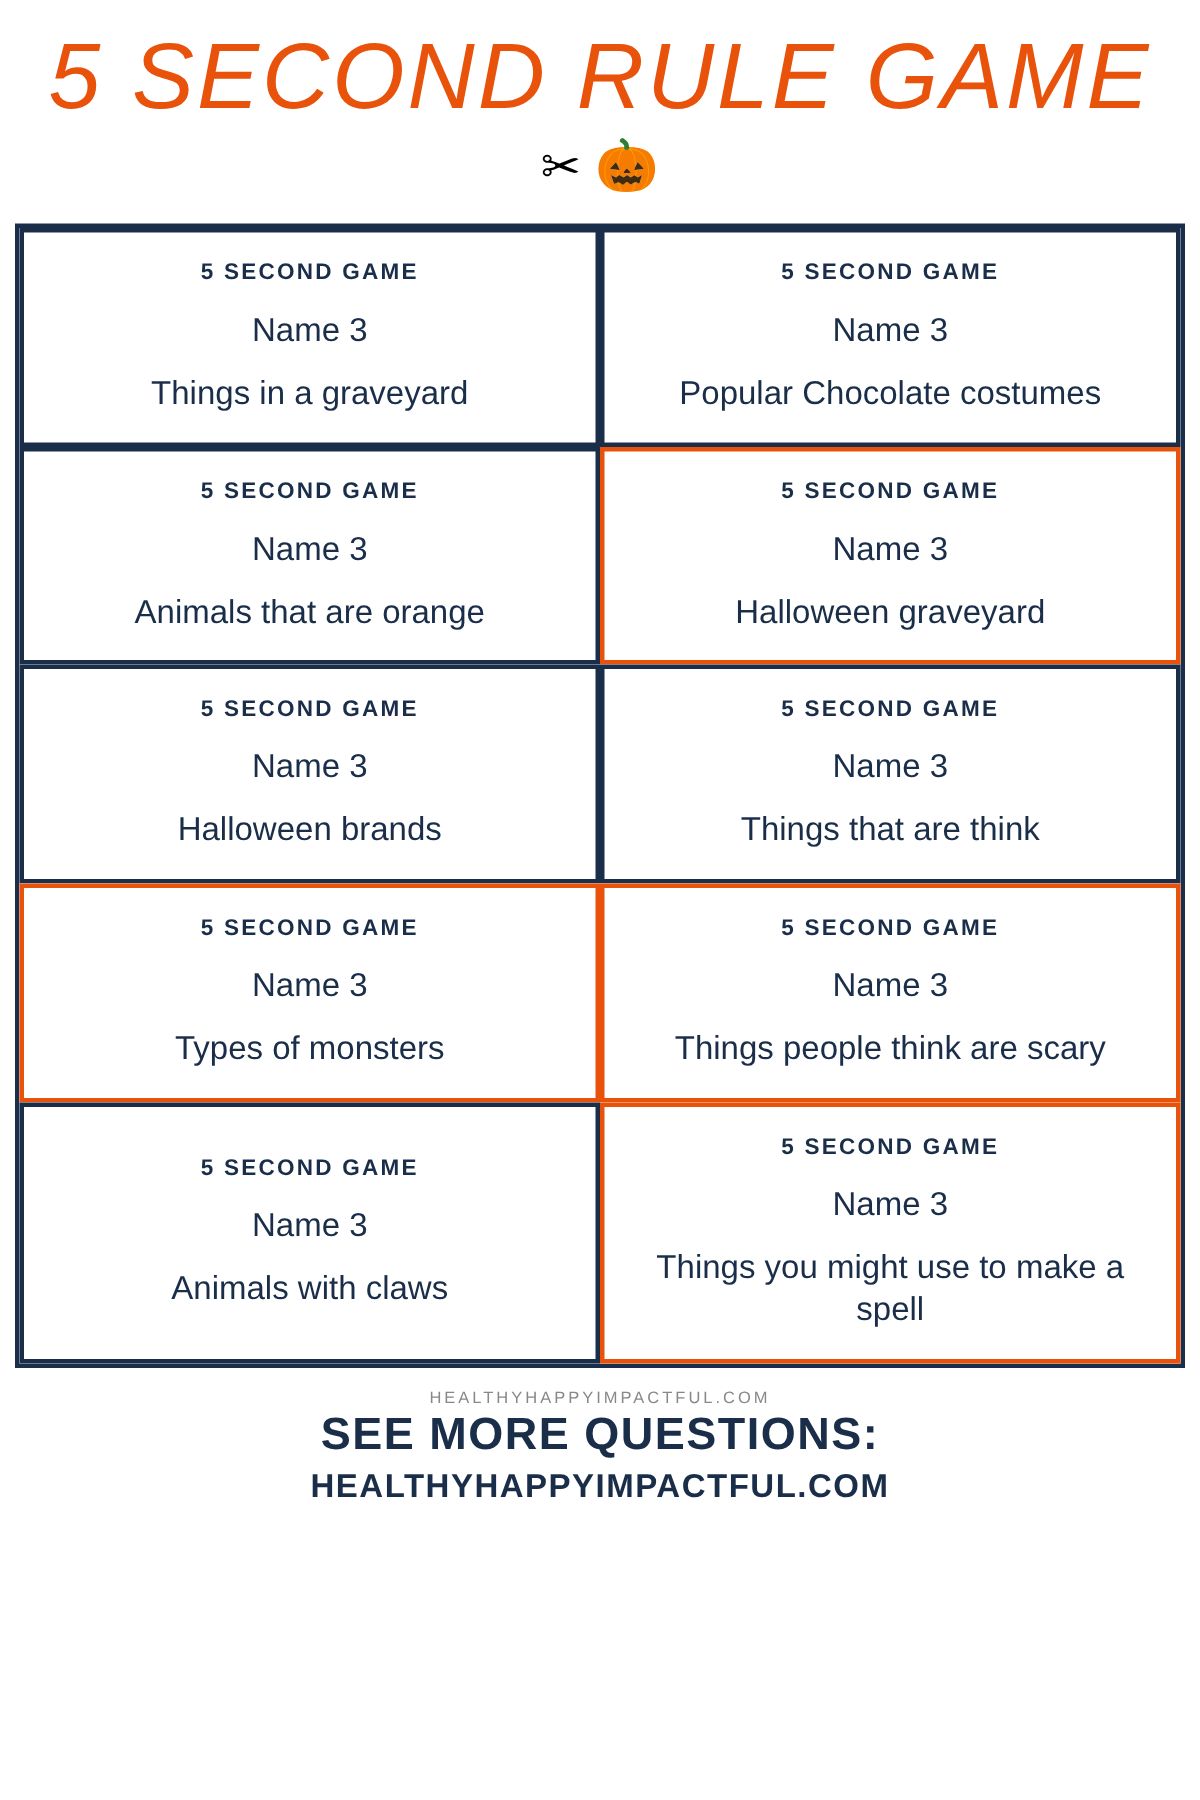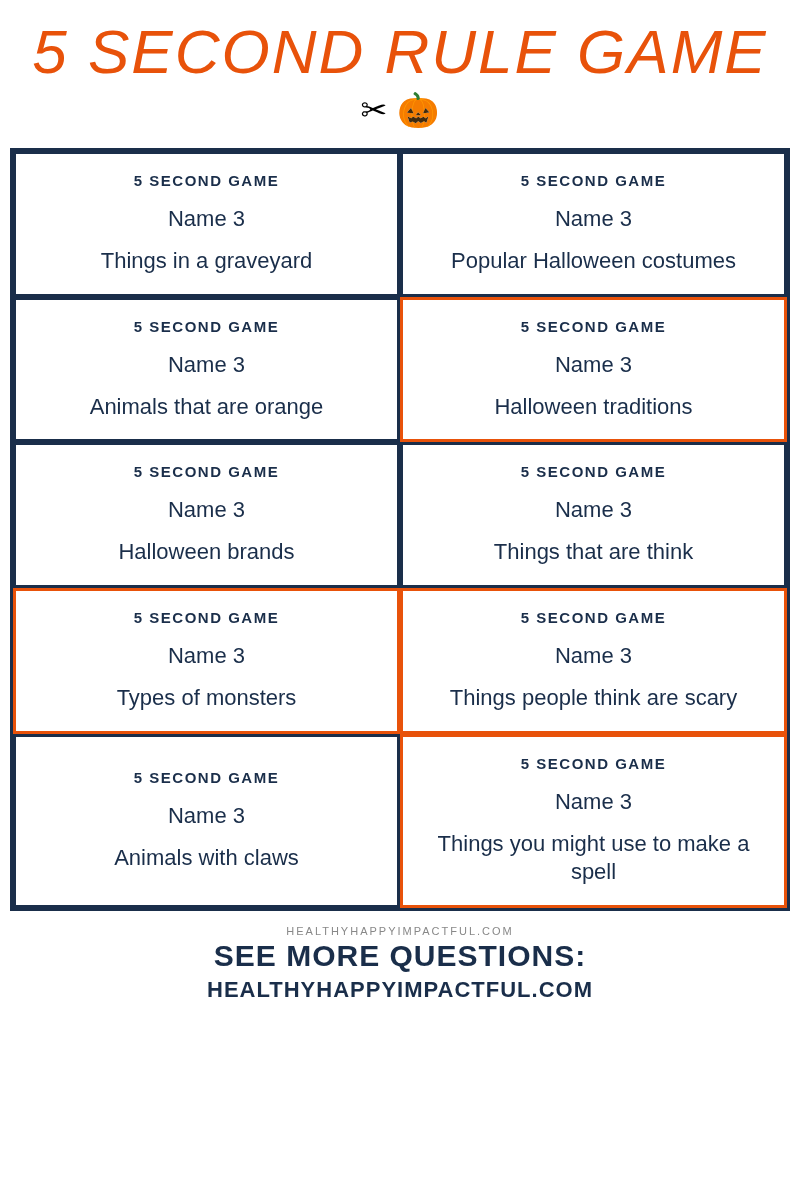--- a/index.html
+++ b/index.html
@@ -147,31 +147,31 @@
 
 <div class="grid" id="cards-grid">
 <div class="card">
       <div class="card-label">5 SECOND GAME</div>
       <div class="card-name">Name 3</div>
       <div class="card-prompt">Things in a graveyard</div>
     </div>
     <div class="card">
       <div class="card-label">5 SECOND GAME</div>
       <div class="card-name">Name 3</div>
-      <div class="card-prompt">Popular Halloween costumes</div>
+      <div class="card-prompt">Popular Chocolate costumes</div>
     </div>
     <div class="card">
       <div class="card-label">5 SECOND GAME</div>
       <div class="card-name">Name 3</div>
       <div class="card-prompt">Animals that are orange</div>
     </div>
     <div class="card orange-border">
       <div class="card-label">5 SECOND GAME</div>
       <div class="card-name">Name 3</div>
-      <div class="card-prompt">Halloween traditions</div>
+      <div class="card-prompt">Halloween graveyard</div>
     </div>
     <div class="card">
       <div class="card-label">5 SECOND GAME</div>
       <div class="card-name">Name 3</div>
       <div class="card-prompt">Halloween brands</div>
     </div>
     <div class="card">
       <div class="card-label">5 SECOND GAME</div>
       <div class="card-name">Name 3</div>
       <div class="card-prompt">Things that are think</div>

